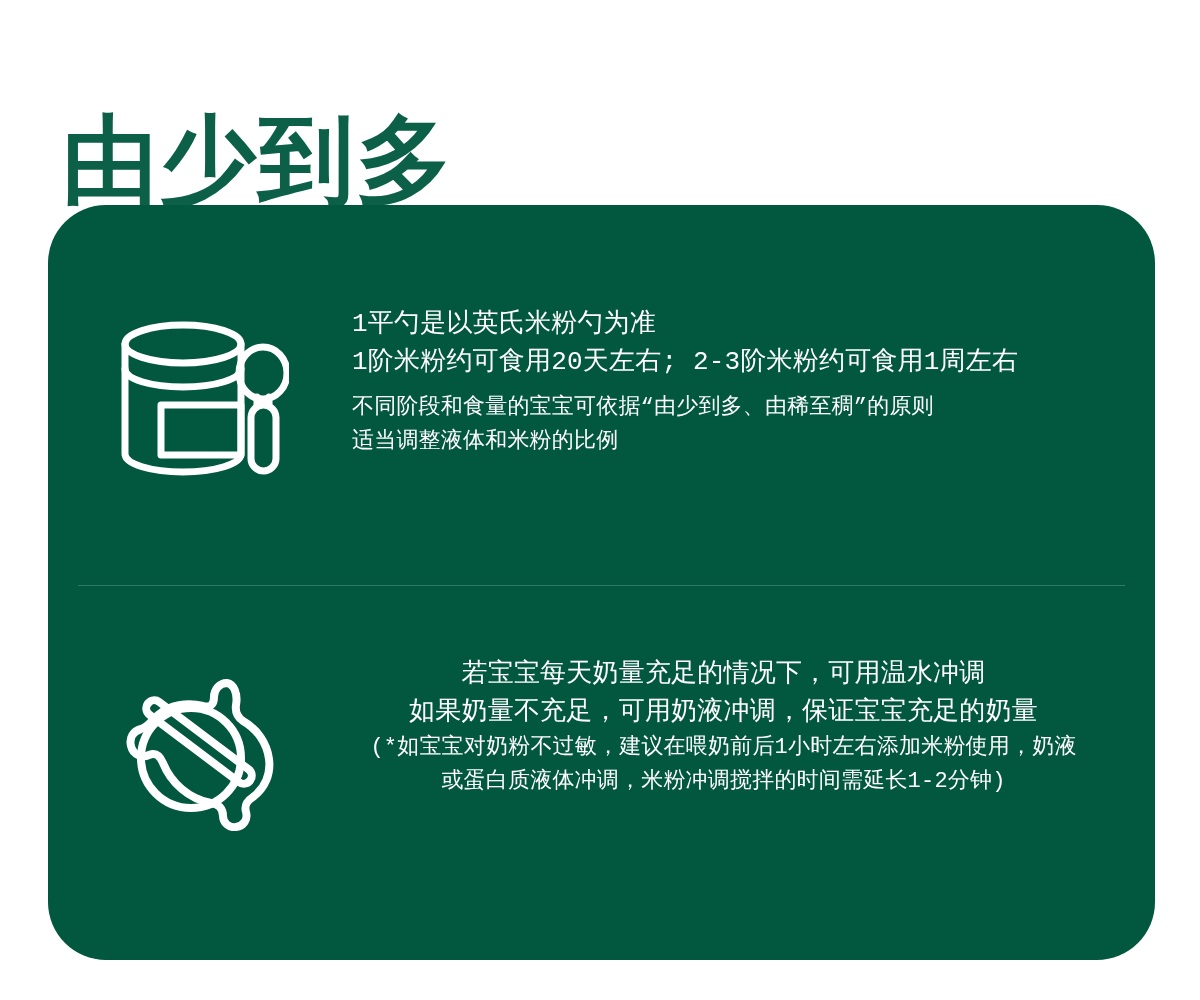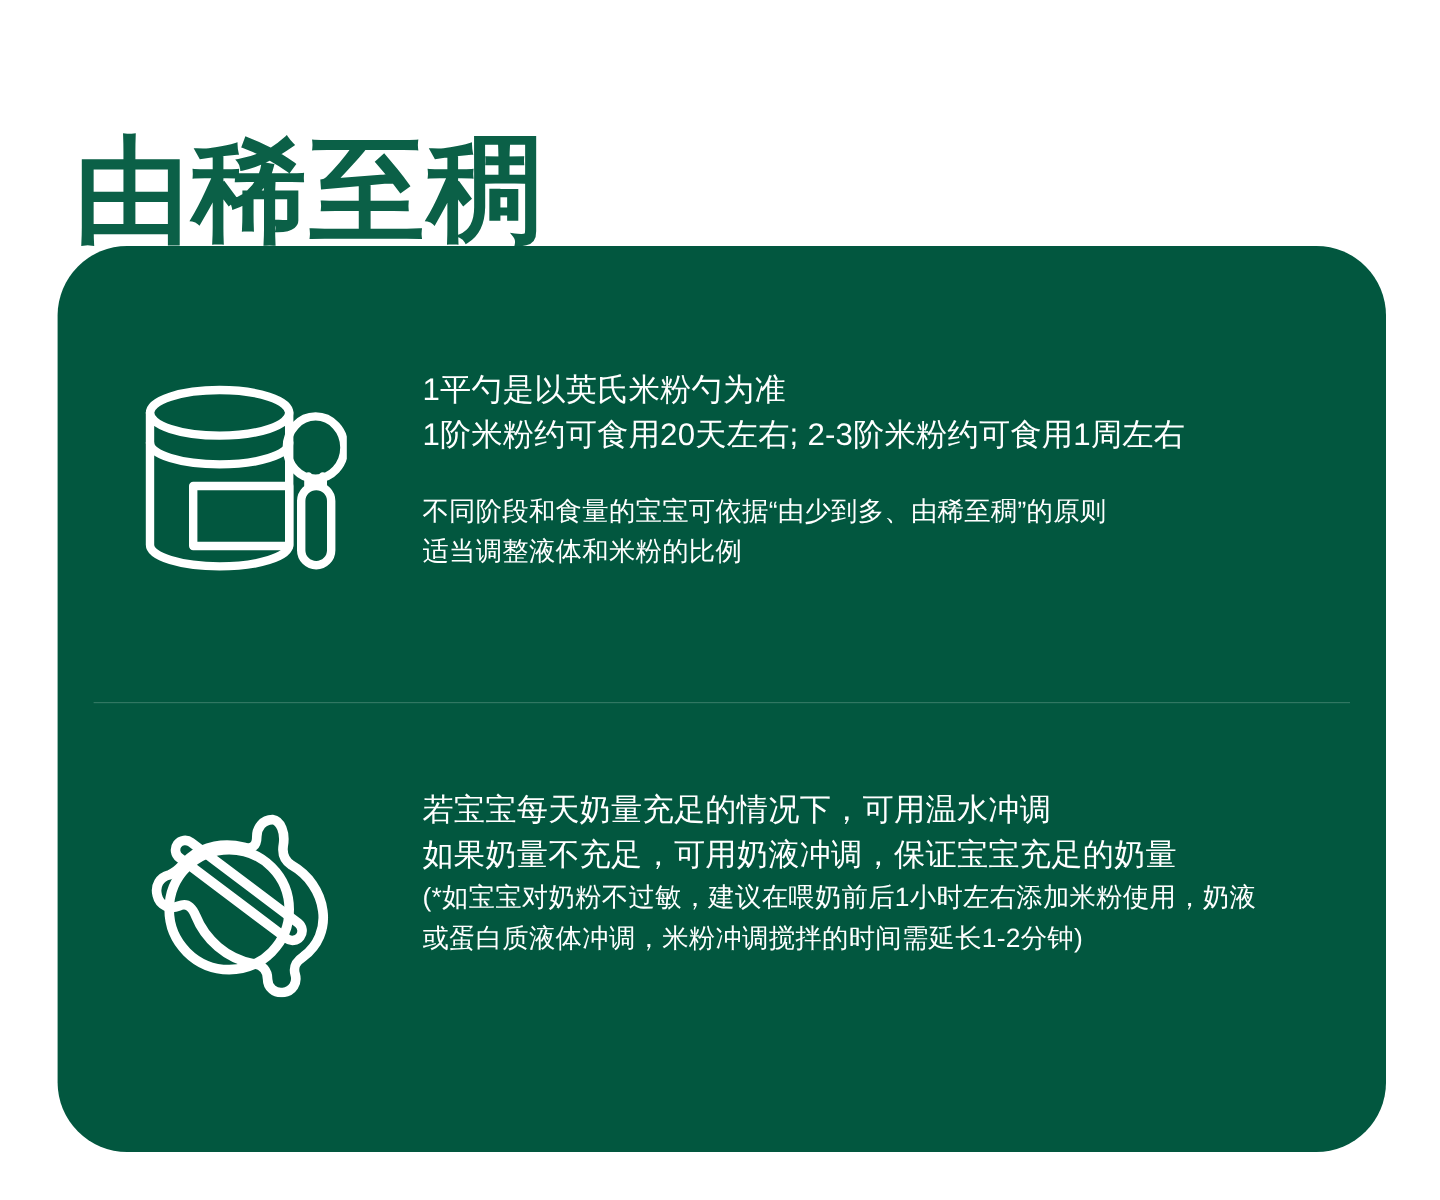--- a/index.html
+++ b/index.html
@@ -50,34 +50,35 @@
   }
 
   .card-section {
     position: absolute;
     left: 0;
     width: 100%;
     display: flex;
     align-items: flex-start;
   }
   .card-section.sec-1 { top: 100px; }
-  .card-section.sec-2 { top: 450px; }
+  .card-section.sec-2 { top: 450px; text-align: center; }
 
   .icon-cell {
     width: 304px;
     min-width: 304px;
     display: flex;
     justify-content: center;
     align-items: flex-start;
     padding-top: 6px;
   }
 
   .text-cell {
     flex: 1;
     padding-right: 60px;
+    font-family: Liberation Mono, monospace;
   }
 
   .lead-text {
     color: #ffffff;
     font-size: 26px;
     line-height: 38px;
     font-weight: 400;
     letter-spacing: 0.2px;
     white-space: pre-line;
     margin: 0;
@@ -86,42 +87,42 @@
   .note-text {
     color: #ffffff;
     font-size: 22px;
     line-height: 34px;
     font-weight: 400;
     letter-spacing: 0.2px;
     white-space: pre-line;
     margin: 0;
   }
 
-  .sec-1 .note-text { margin-top: 28px; }
+  .sec-1 .note-text { margin-top: 10px; }
   .sec-2 .note-text { }
 
   
   .card-divider {
     position: absolute;
     left: 30px;
     top: 380px;
     width: 1047px;
     height: 1px;
     background: #3a7d68;
     opacity: 0.85;
   }
 
   .icon-svg { display: block; }
 </style>
 </head>
 <body>
 
 <div class="page">
 
-  <h1 class="page-title">由稀至稠</h1>
+  <h1 class="page-title">由少到多</h1>
 
   <div class="info-card">
 
     <div class="card-section sec-1">
       <div class="icon-cell">
         <span>
           <svg class="icon-svg" width="178" height="176" viewBox="0 0 178 176" fill="none" stroke="#ffffff" stroke-width="7" stroke-linecap="round" stroke-linejoin="round">
 
             <path d="M14 33 V143 C14 153 40 161 72 161 C104 161 130 153 130 143 V33"></path>
             <ellipse cx="72" cy="33" rx="58" ry="19"></ellipse>

